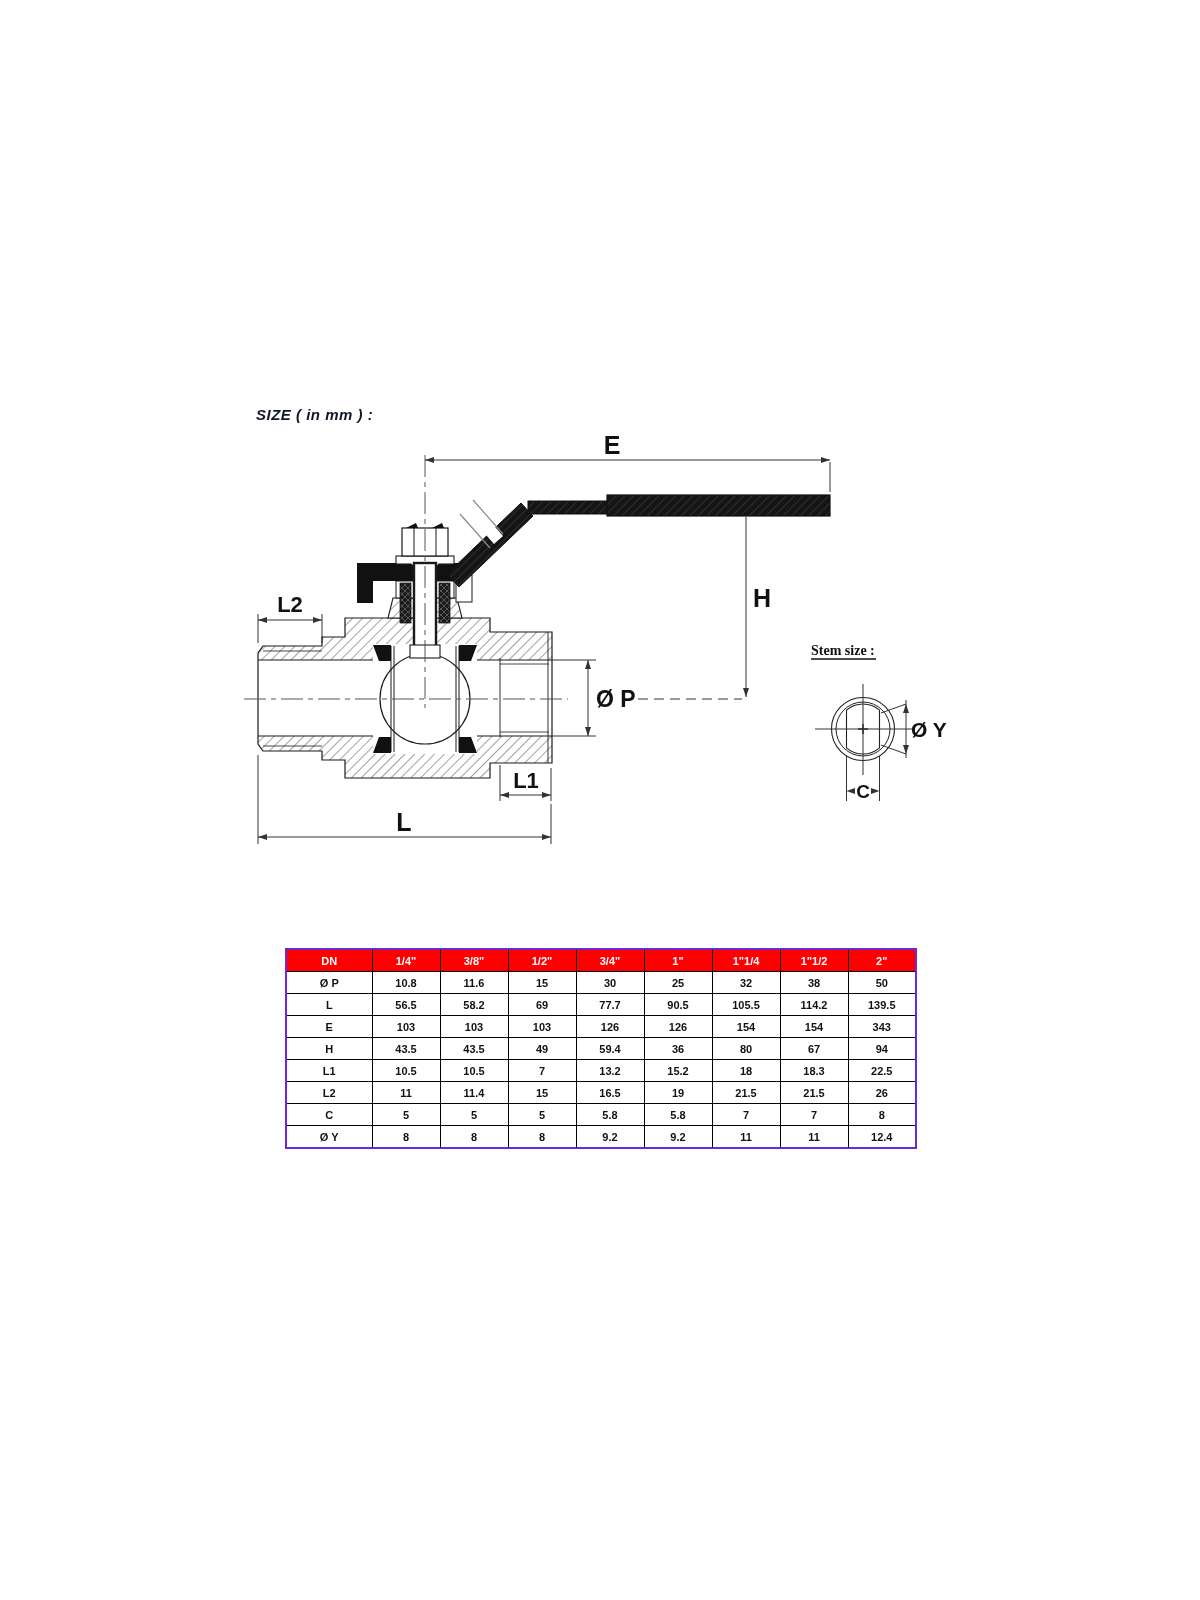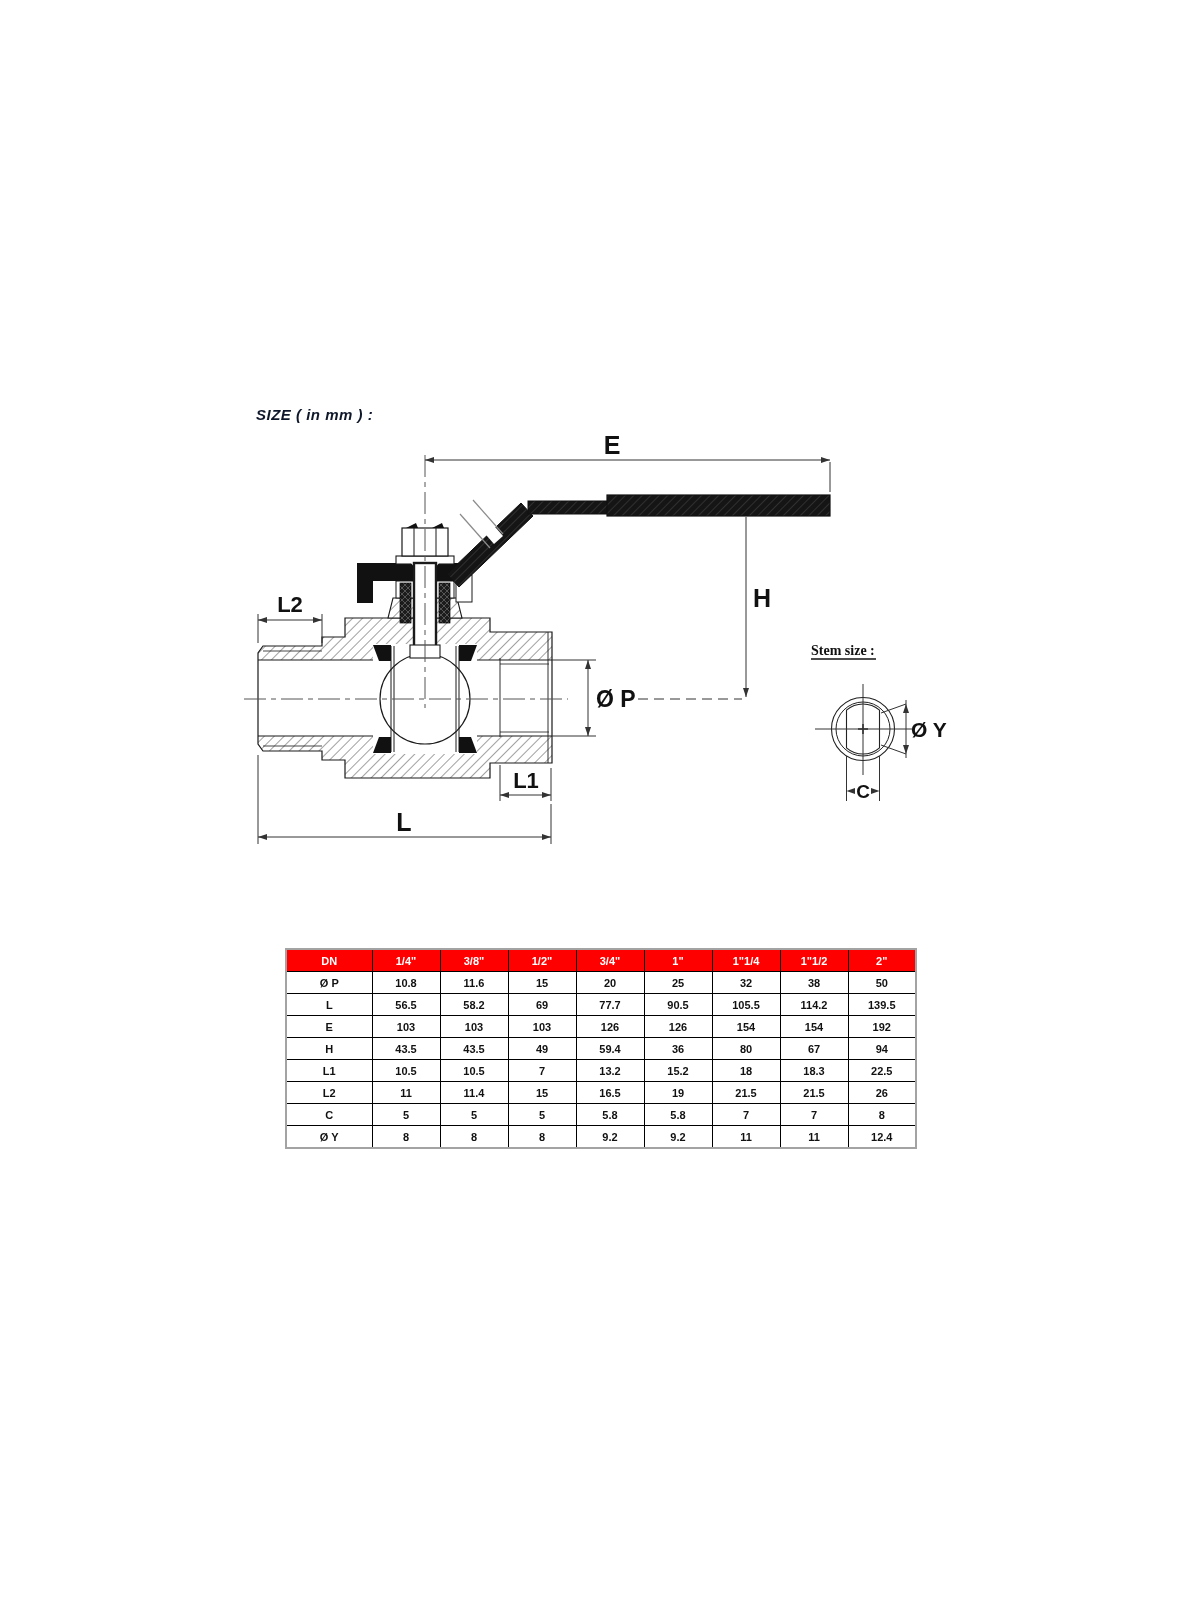--- a/index.html
+++ b/index.html
@@ -8,21 +8,21 @@
   .doc-title{position:absolute;left:256px;top:390px;font-size:15px;font-weight:bold;
              font-style:italic;color:#0f172a;letter-spacing:.5px;margin-top:16px;}
   svg.diagram{position:absolute;left:0;top:0;}
   .dim-label{font-family:"Liberation Sans",sans-serif;font-weight:bold;fill:#111;}
   .stem-title{font-family:"Liberation Serif",serif;font-weight:bold;fill:#111;}
   table.size-table{position:absolute;left:285px;top:948px;width:630px;border-collapse:collapse;
                    table-layout:fixed;font-family:"Liberation Sans",sans-serif;}
   table.size-table td,table.size-table th{border:1px solid #000;text-align:center;
       vertical-align:middle;height:21px;font-size:11px;font-weight:bold;color:#111;
       padding:0;overflow:hidden;white-space:nowrap;}
-  table.size-table{border:2px solid #a3a3a3;}
+  table.size-table{border:2px solid #6d28d9;}
 </style>
 </head>
 <body>
 
 <div class="page">
 
   <div class="doc-title">SIZE ( in mm ) :</div>
 
   <svg class="diagram" width="1200" height="900" viewBox="0 0 1200 900">
     <defs>
@@ -240,21 +240,21 @@
           <th style="background: rgb(254, 0, 0); color: rgb(255, 255, 255);">1"1/2</th>
           <th style="background: rgb(254, 0, 0); color: rgb(255, 255, 255);">2"</th>
         </tr>
     </thead>
     <tbody id="size-table-body">
         <tr>
           <td>Ø P</td>
           <td>10.8</td>
           <td>11.6</td>
           <td>15</td>
-          <td>20</td>
+          <td>30</td>
           <td>25</td>
           <td>32</td>
           <td>38</td>
           <td>50</td>
         </tr>
         <tr>
           <td>L</td>
           <td>56.5</td>
           <td>58.2</td>
           <td>69</td>
@@ -266,21 +266,21 @@
         </tr>
         <tr>
           <td>E</td>
           <td>103</td>
           <td>103</td>
           <td>103</td>
           <td>126</td>
           <td>126</td>
           <td>154</td>
           <td>154</td>
-          <td>192</td>
+          <td>343</td>
         </tr>
         <tr>
           <td>H</td>
           <td>43.5</td>
           <td>43.5</td>
           <td>49</td>
           <td>59.4</td>
           <td>36</td>
           <td>80</td>
           <td>67</td>

